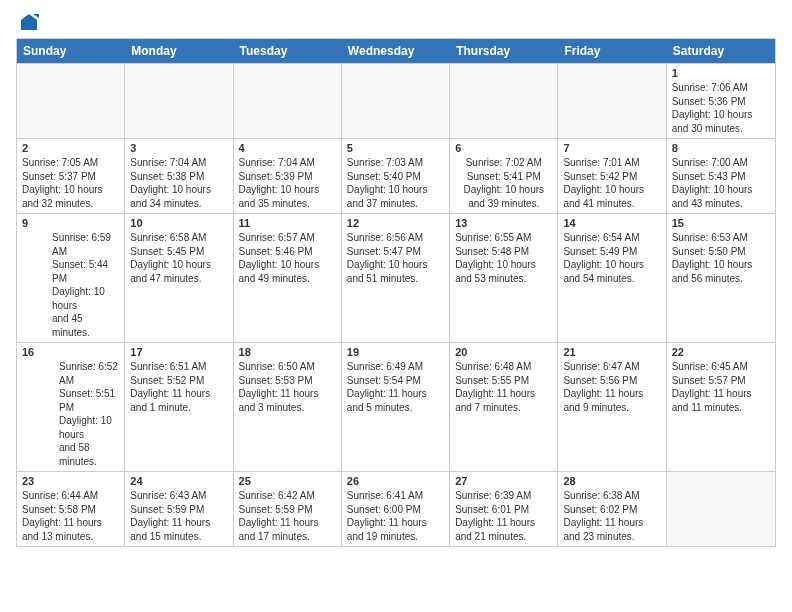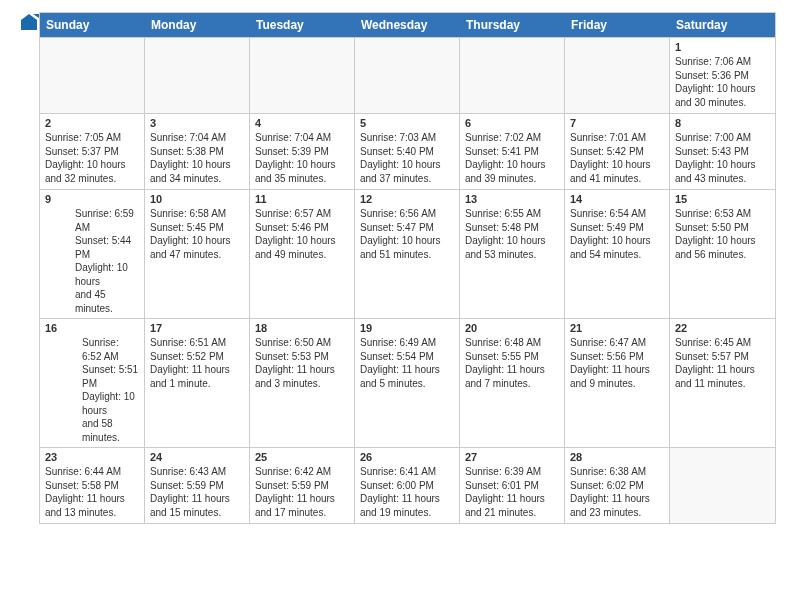--- a/index.html
+++ b/index.html
@@ -8,21 +8,21 @@
       background: #fff;
       width: 792px;
       height: 612px;
       overflow: hidden;
     }
     .page {
       width: 792px;
       height: 544px;
       padding: 12px 16px 20px 16px;
       display: flex;
-      flex-direction: row;
+      flex-direction: column;
     }
     .header {
       display: flex;
       align-items: flex-start;
       justify-content: space-between;
       margin-bottom: 6px;
     }
     .logo {
       display: flex;
       align-items: center;
@@ -182,21 +182,21 @@
           </div>
           <div class="cal-cell">
             <span class="day-num">5</span>
             <div class="cell-text" style="white-space: pre-line;">Sunrise: 7:03 AM
 Sunset: 5:40 PM
 Daylight: 10 hours
 and 37 minutes.</div>
           </div>
           <div class="cal-cell">
             <span class="day-num">6</span>
-            <div class="cell-text" style="white-space: pre-line;">Sunrise: 7:02 AM
+            <div class="cell-text" style="white-space: pre-line; text-align: center;">Sunrise: 7:02 AM
 Sunset: 5:41 PM
 Daylight: 10 hours
 and 39 minutes.</div>
           </div>
           <div class="cal-cell">
             <span class="day-num">7</span>
             <div class="cell-text" style="white-space: pre-line;">Sunrise: 7:01 AM
 Sunset: 5:42 PM
 Daylight: 10 hours
 and 41 minutes.</div>

